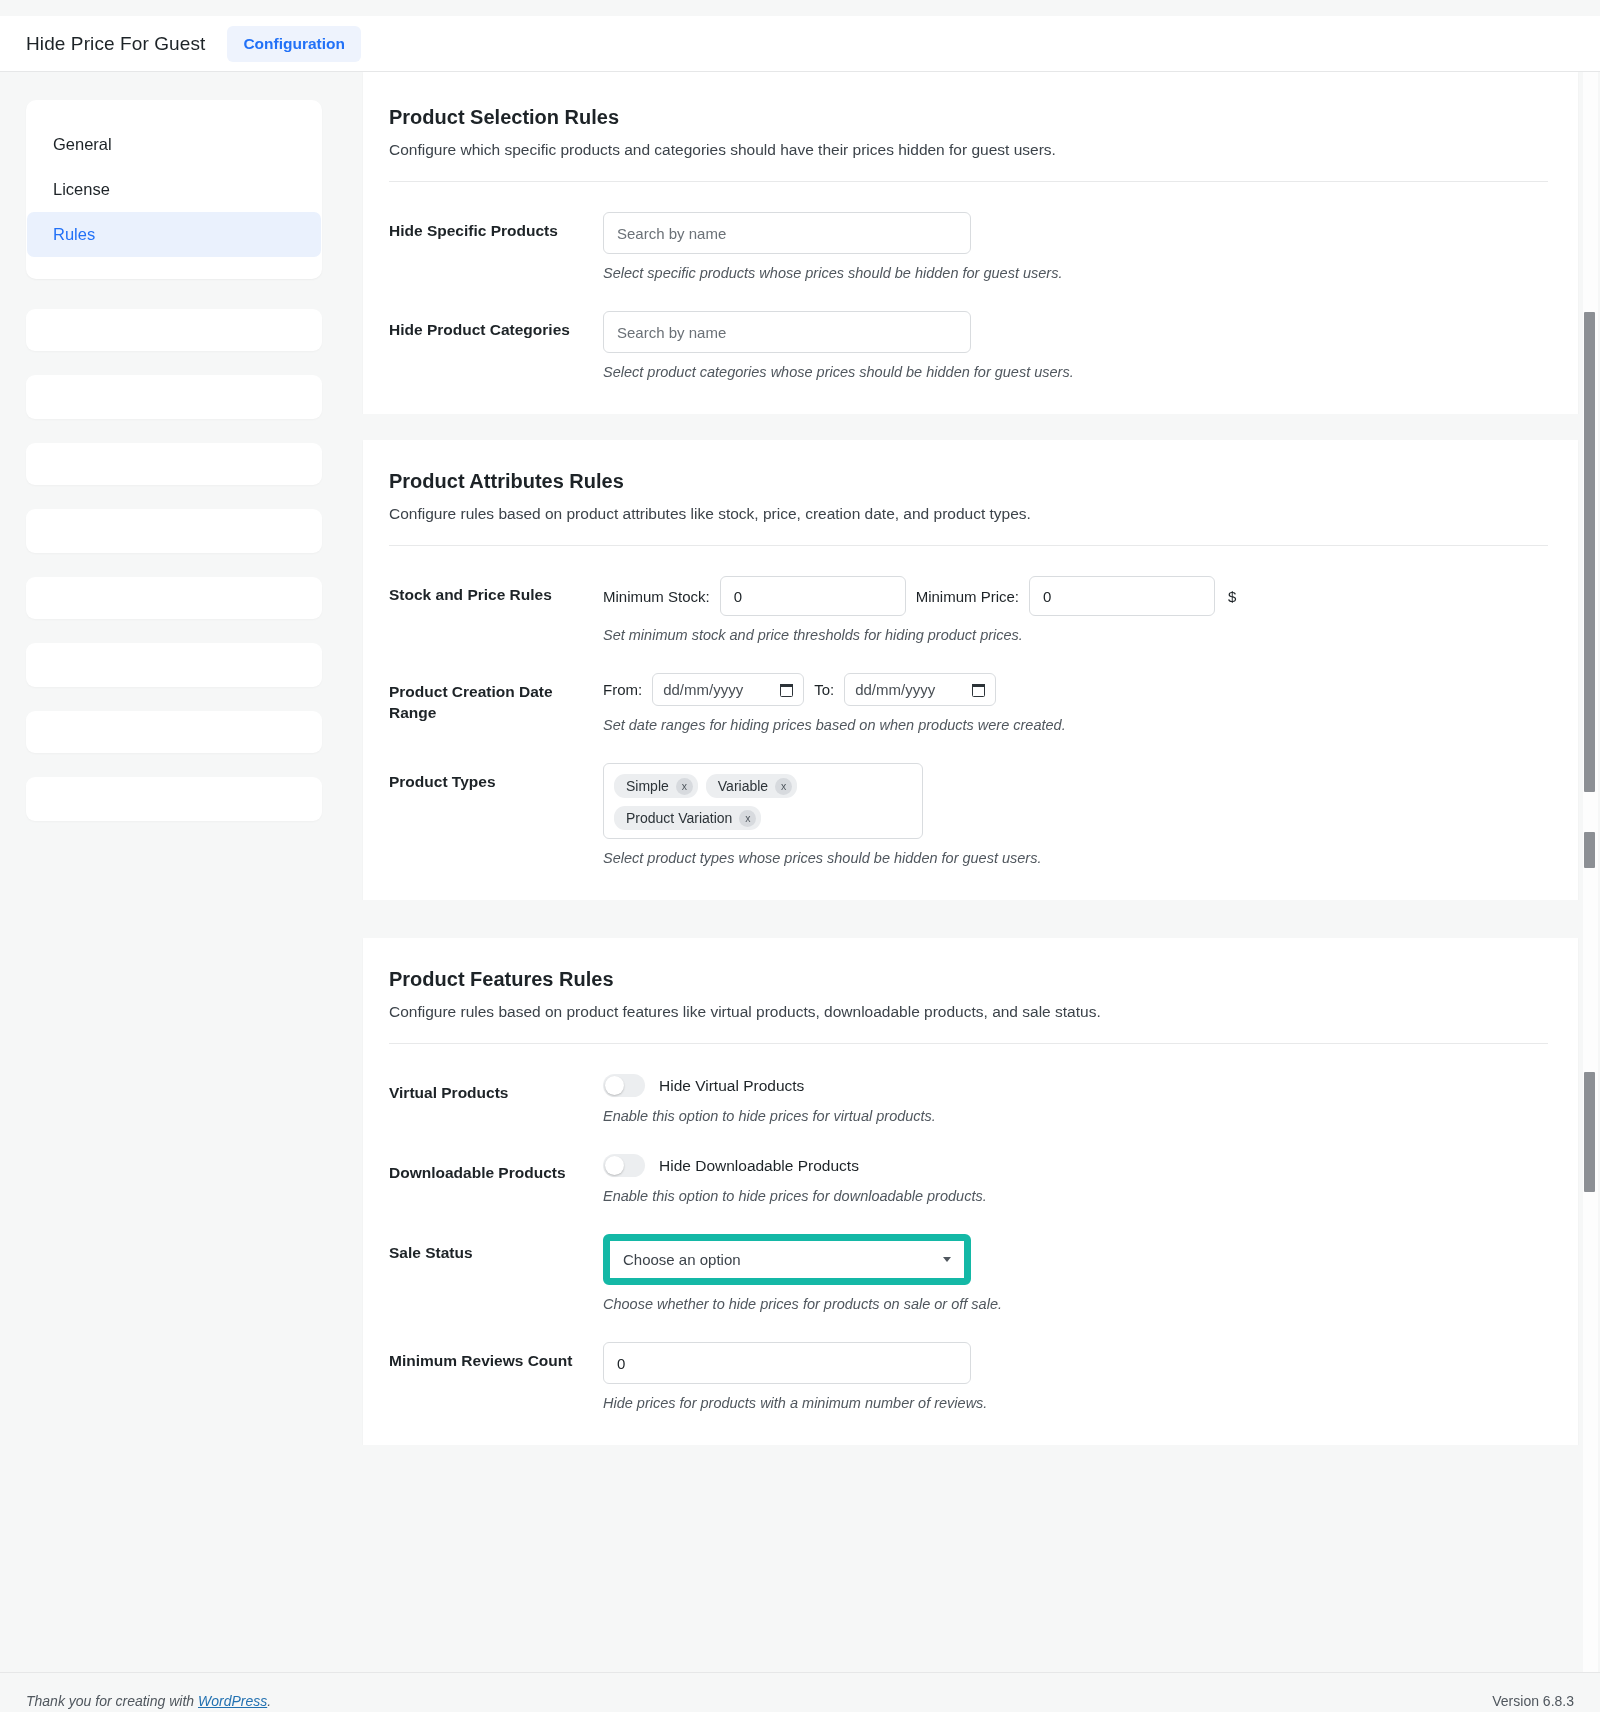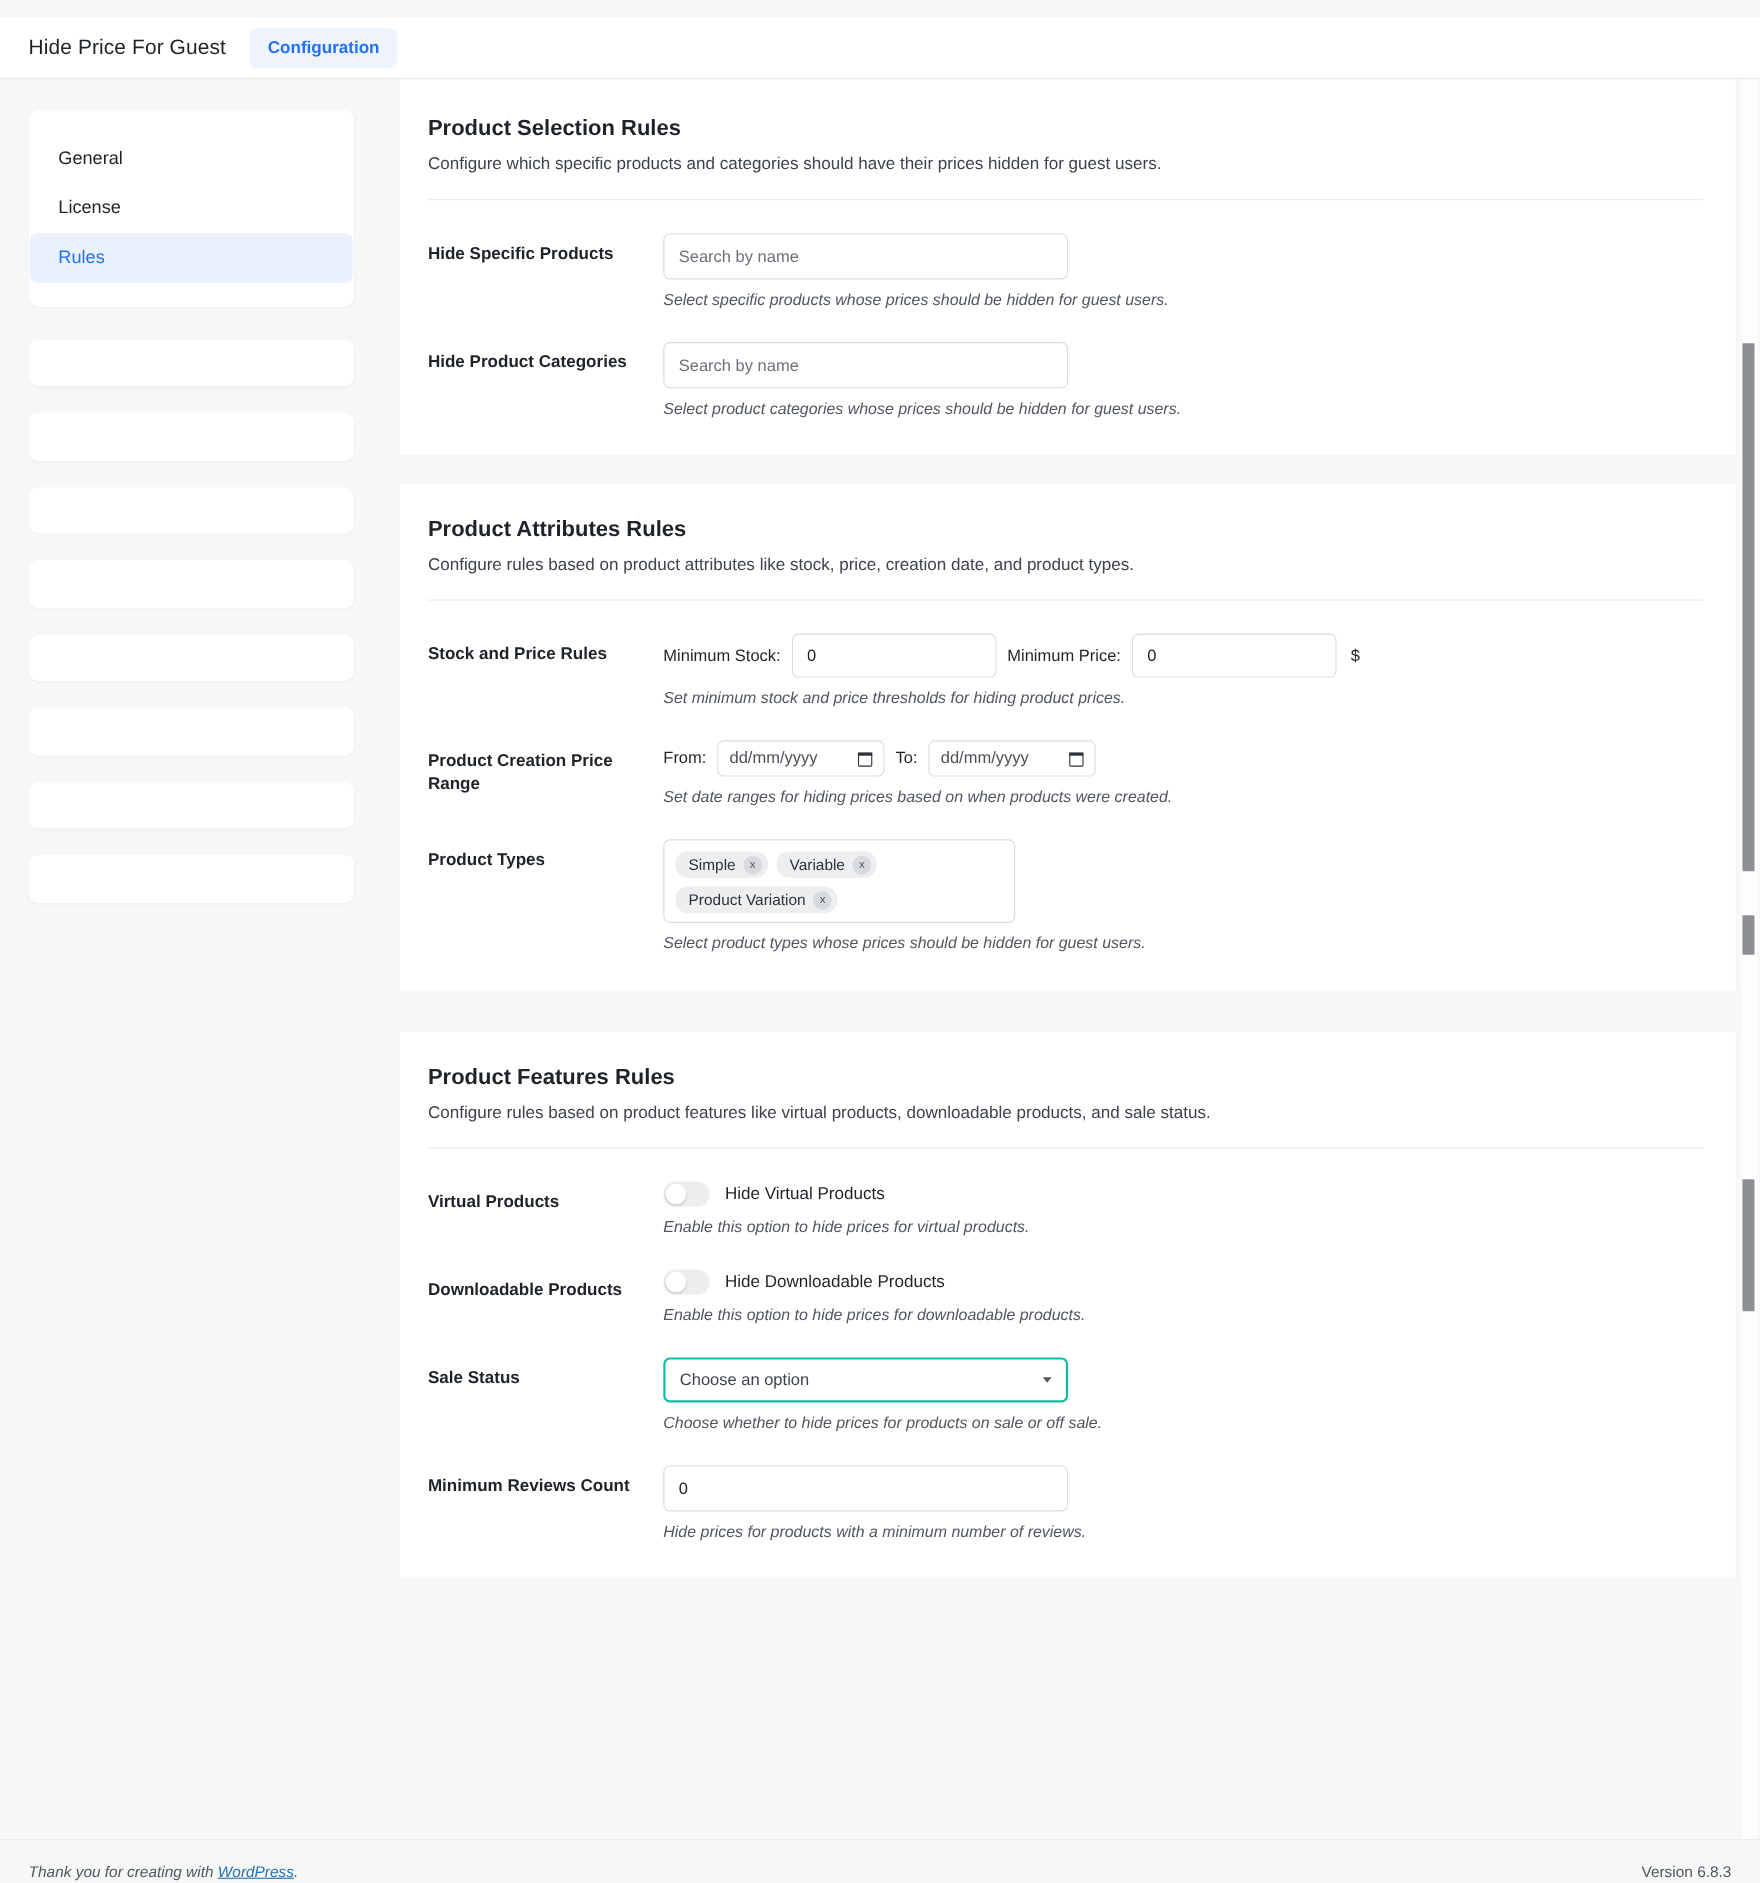--- a/index.html
+++ b/index.html
@@ -232,22 +232,22 @@
     width: 19px; height: 19px;
     background: #fff;
     border-radius: 50%;
     box-shadow: 0 1px 2px rgba(0,0,0,.22);
   }
   .toggle-label { font-size: 15.5px; color: #1d2327; }
 
   
   .select-box {
     width: 368px;
-    height: 41px;
-    border: 2px solid #14b8a6;
+    height: 51px;
+    border: 7px solid #14b8a6;
     border-radius: 6px;
     background: #fff;
     display: flex;
     align-items: center;
     justify-content: space-between;
     padding: 0 13px;
     cursor: pointer;
   }
   .select-txt { font-size: 15px; color: #3c434a; }
   .caret {
@@ -383,21 +383,21 @@
               <input class="num-input" type="text" value="0" style="">
               <span class="inline-label">Minimum Price:</span>
               <input class="num-input" type="text" value="0" style="">
               <span class="currency">$</span>
             </div>
             <div class="help">Set minimum stock and price thresholds for hiding product prices.</div>
           </div>
         </div>
 
         <div class="field-row">
-          <div class="field-label">Product Creation Price Range</div>
+          <div class="field-label">Product Creation Date Range</div>
           <div class="field-ctrl">
             <div class="inline-row">
               <span class="inline-label">From:</span>
               <div class="date-box">
                 <span class="date-txt">dd/mm/yyyy</span>
                 <span class="cal-ico">
                     <i></i>
                   </span>
               </div>
               <span class="inline-label">To:</span>

